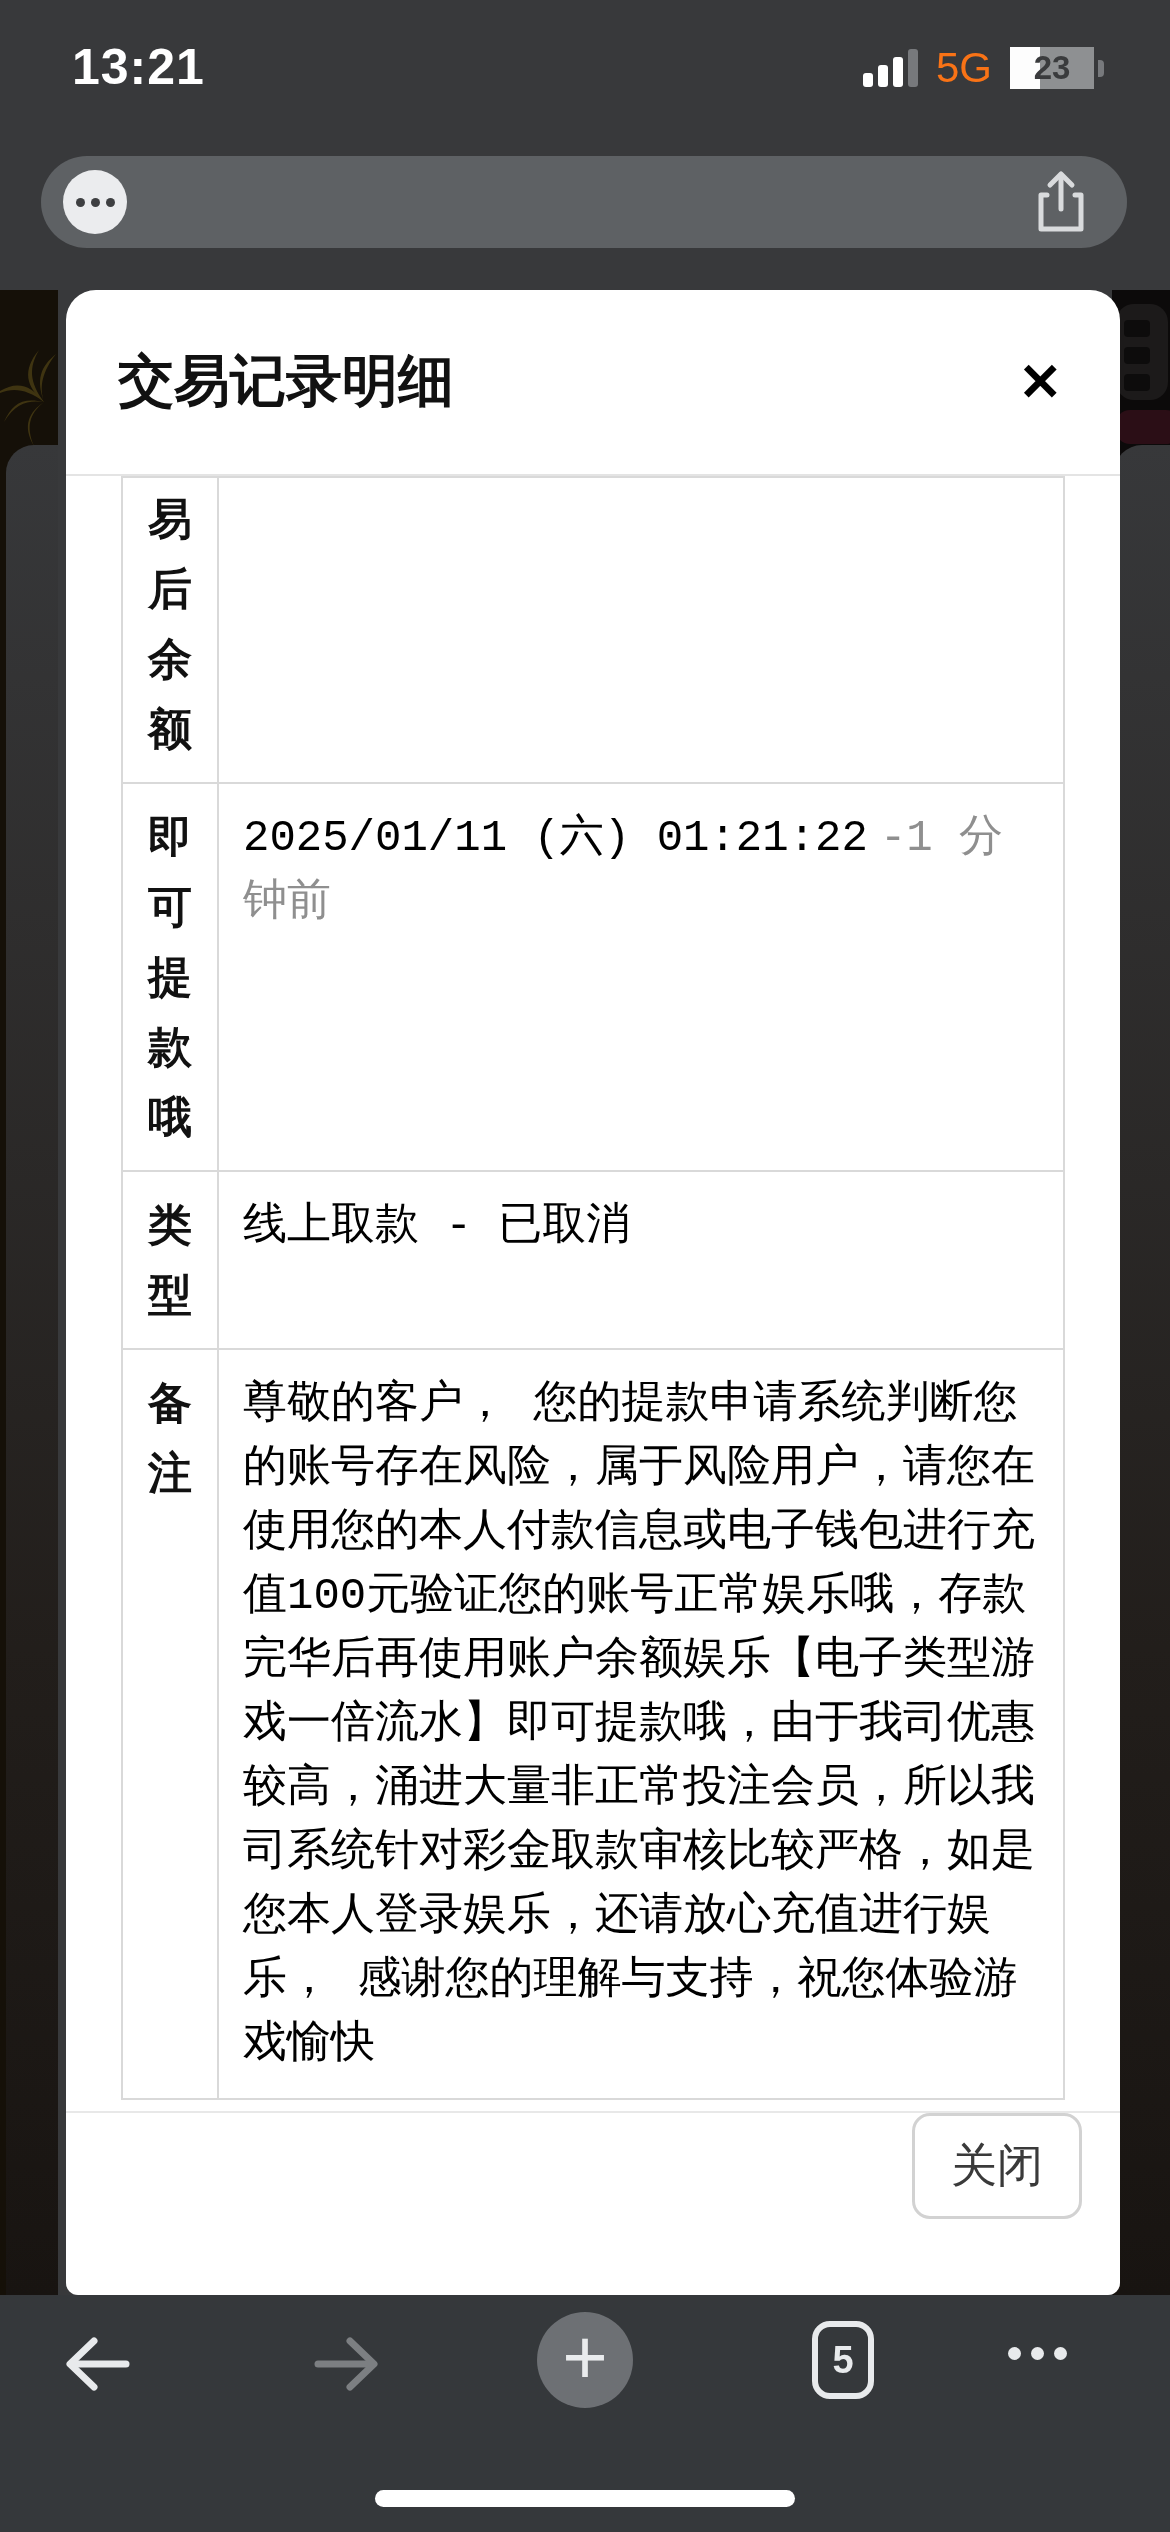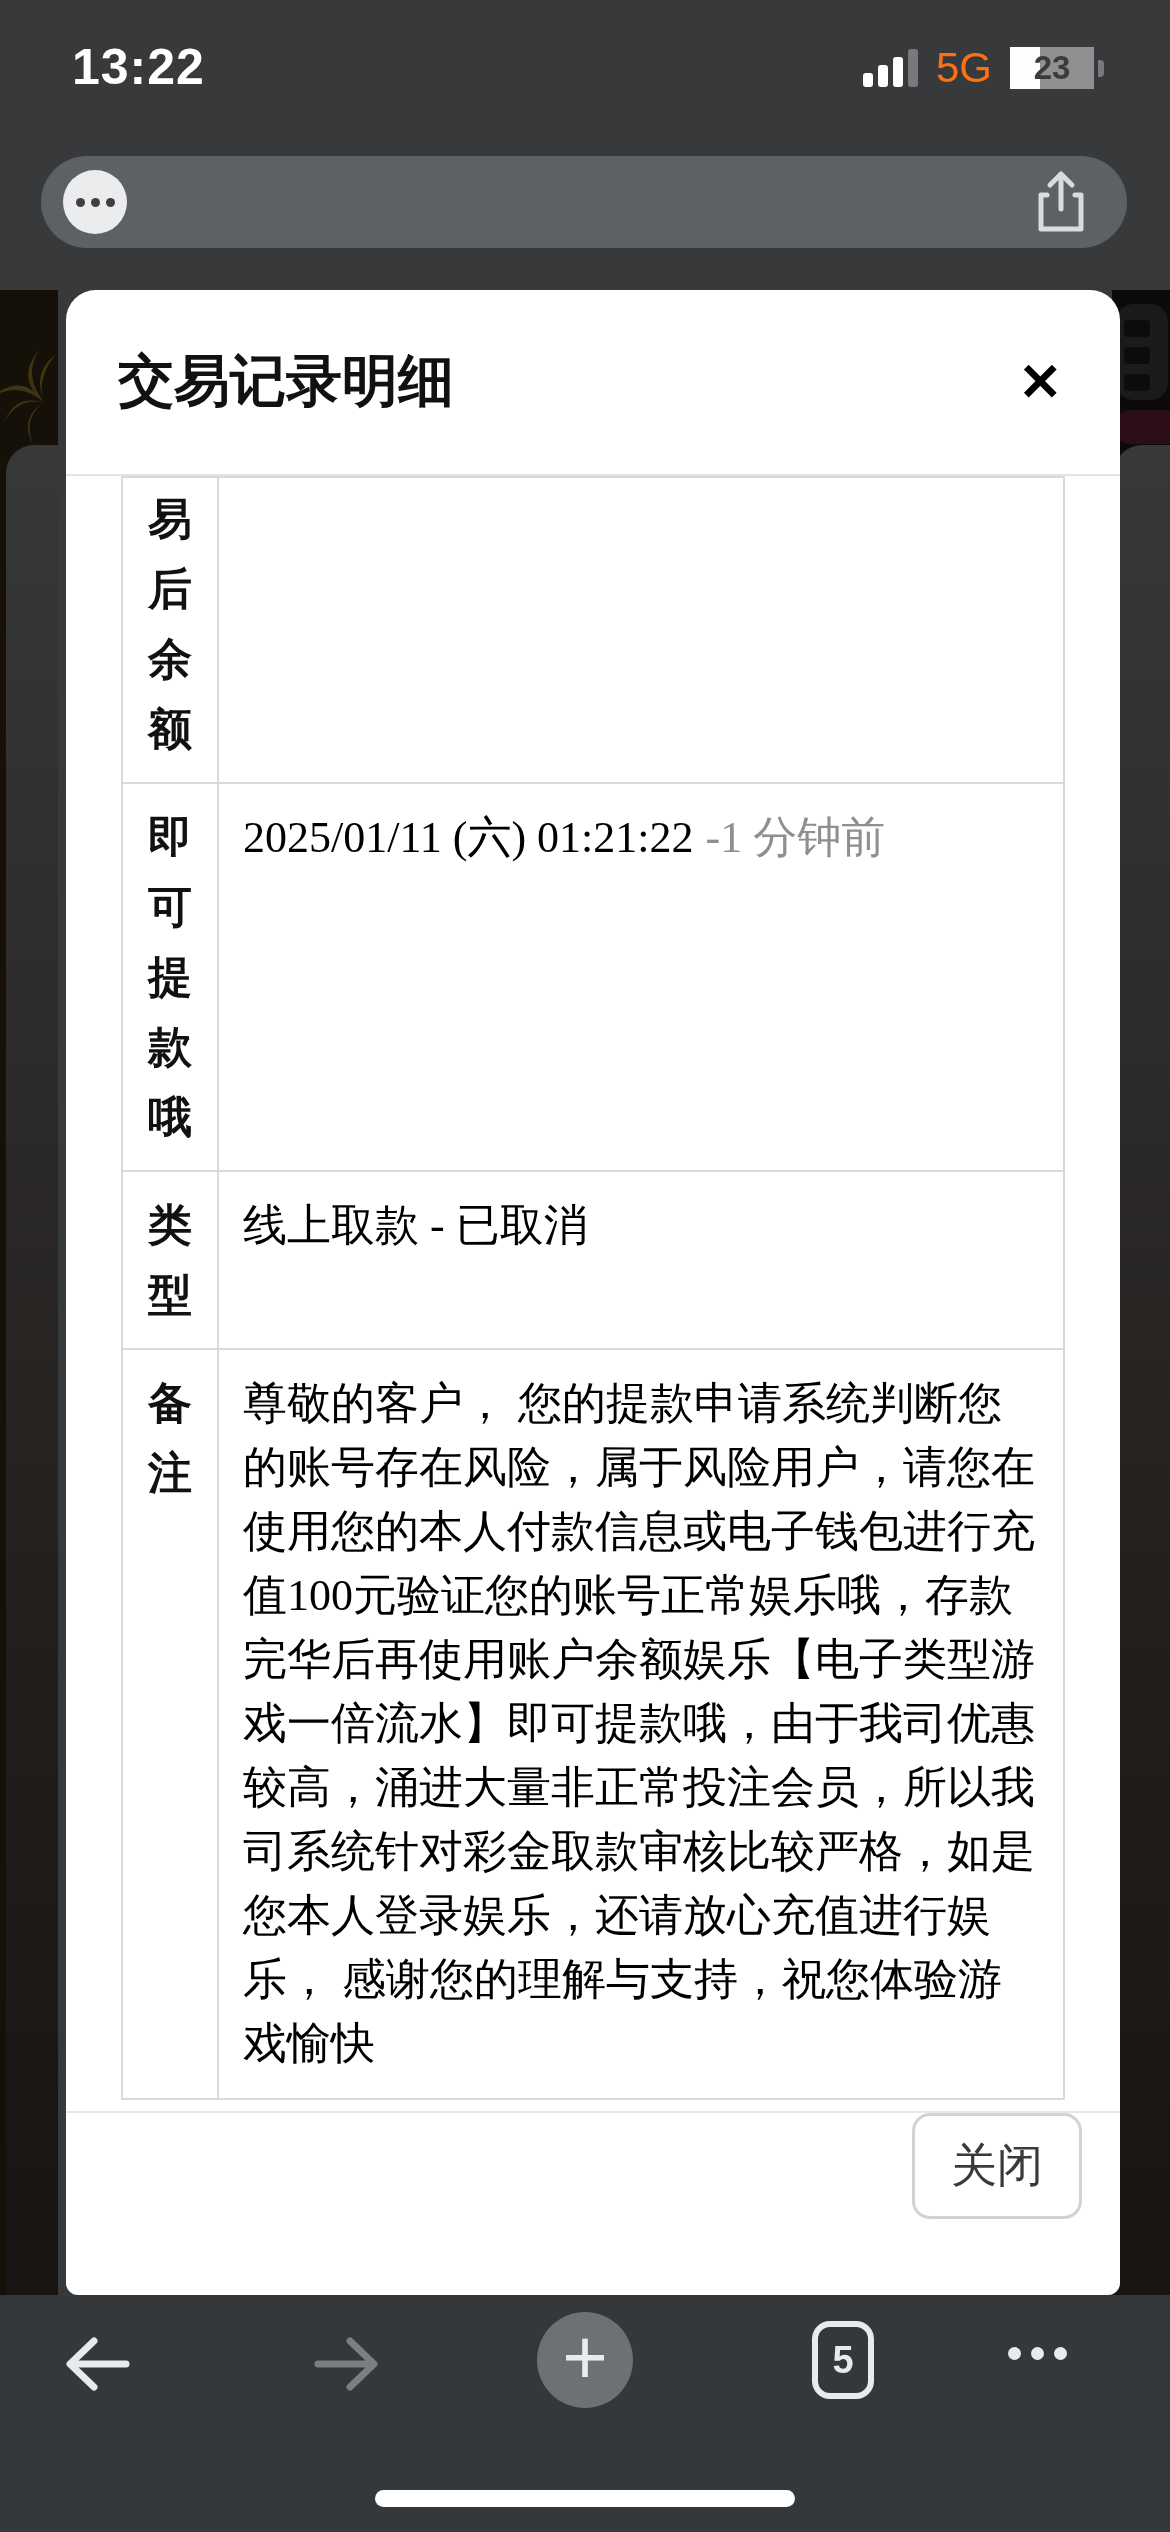--- a/index.html
+++ b/index.html
@@ -50,21 +50,21 @@
     border-radius:30px 30px 12px 12px;display:flex;flex-direction:column;box-sizing:border-box;}
   .modal-header{height:184px;flex:0 0 auto;display:flex;align-items:center;padding:0 58px 0 52px;box-sizing:border-box;}
   .modal-title{font-size:56px;font-weight:600;color:#111;}
   .modal-close{margin-left:auto;font-size:52px;font-weight:900;color:#000;line-height:1;cursor:pointer;}
   .modal-body{flex:1 1 auto;border-top:2px solid #e4e4e4;padding:0 55px;overflow:hidden;}
   table.detail{width:100%;border-collapse:collapse;table-layout:fixed;}
   table.detail th,table.detail td{border:2px solid #d9d9d9;vertical-align:top;box-sizing:border-box;}
   table.detail th{width:96px;font-size:44px;font-weight:700;color:#111;line-height:70px;
     padding:18px 10px;text-align:center;font-family:"Liberation Sans",sans-serif;}
   table.detail td{font-size:44px;color:#000;line-height:64px;padding:22px 24px;
-    font-family:Liberation Serif, serif;}
+    font-family:Liberation Mono, monospace;}
   tr.clipped th,tr.clipped td{padding-top:6px;}
   td.remark{font-size:43px;line-height:63px;}
   .suffix{color:#8f8f8f;margin-left:12px;}
   .modal-footer{height:184px;flex:0 0 auto;border-top:2px solid #e8e8e8;display:flex;
     justify-content:flex-end;padding-right:38px;box-sizing:border-box;}
   .close-btn{min-width:170px;height:106px;border:3px solid #d2d2d2;border-radius:18px;background:#fff;
     font-size:46px;color:#3a3a3a;display:flex;align-items:center;justify-content:center;
     font-family:"Liberation Sans",sans-serif;cursor:pointer;box-sizing:border-box;padding:0 34px;}
   
   .toolbar{position:absolute;left:0;top:2295px;width:100%;height:237px;background:#35383b;}
@@ -80,21 +80,21 @@
   .dots-btn{position:absolute;left:1008px;top:52px;display:flex;gap:10px;}
   .dots-btn i{width:13px;height:13px;border-radius:50%;background:#e8eaec;display:block;}
   .home-indicator{position:absolute;left:375px;top:195px;width:420px;height:17px;border-radius:9px;background:#fff;}
 </style>
 </head>
 <body>
 
 <div id="screen">
 
   <div class="status-bar">
-    <div class="time">13:22</div>
+    <div class="time">13:21</div>
     <div class="status-right">
       <div class="signal">
           <i></i>
           <i></i>
           <i></i>
           <i></i>
         </div>
       <div class="network">5G</div>
       <div class="battery">
         <div class="fill"></div>

